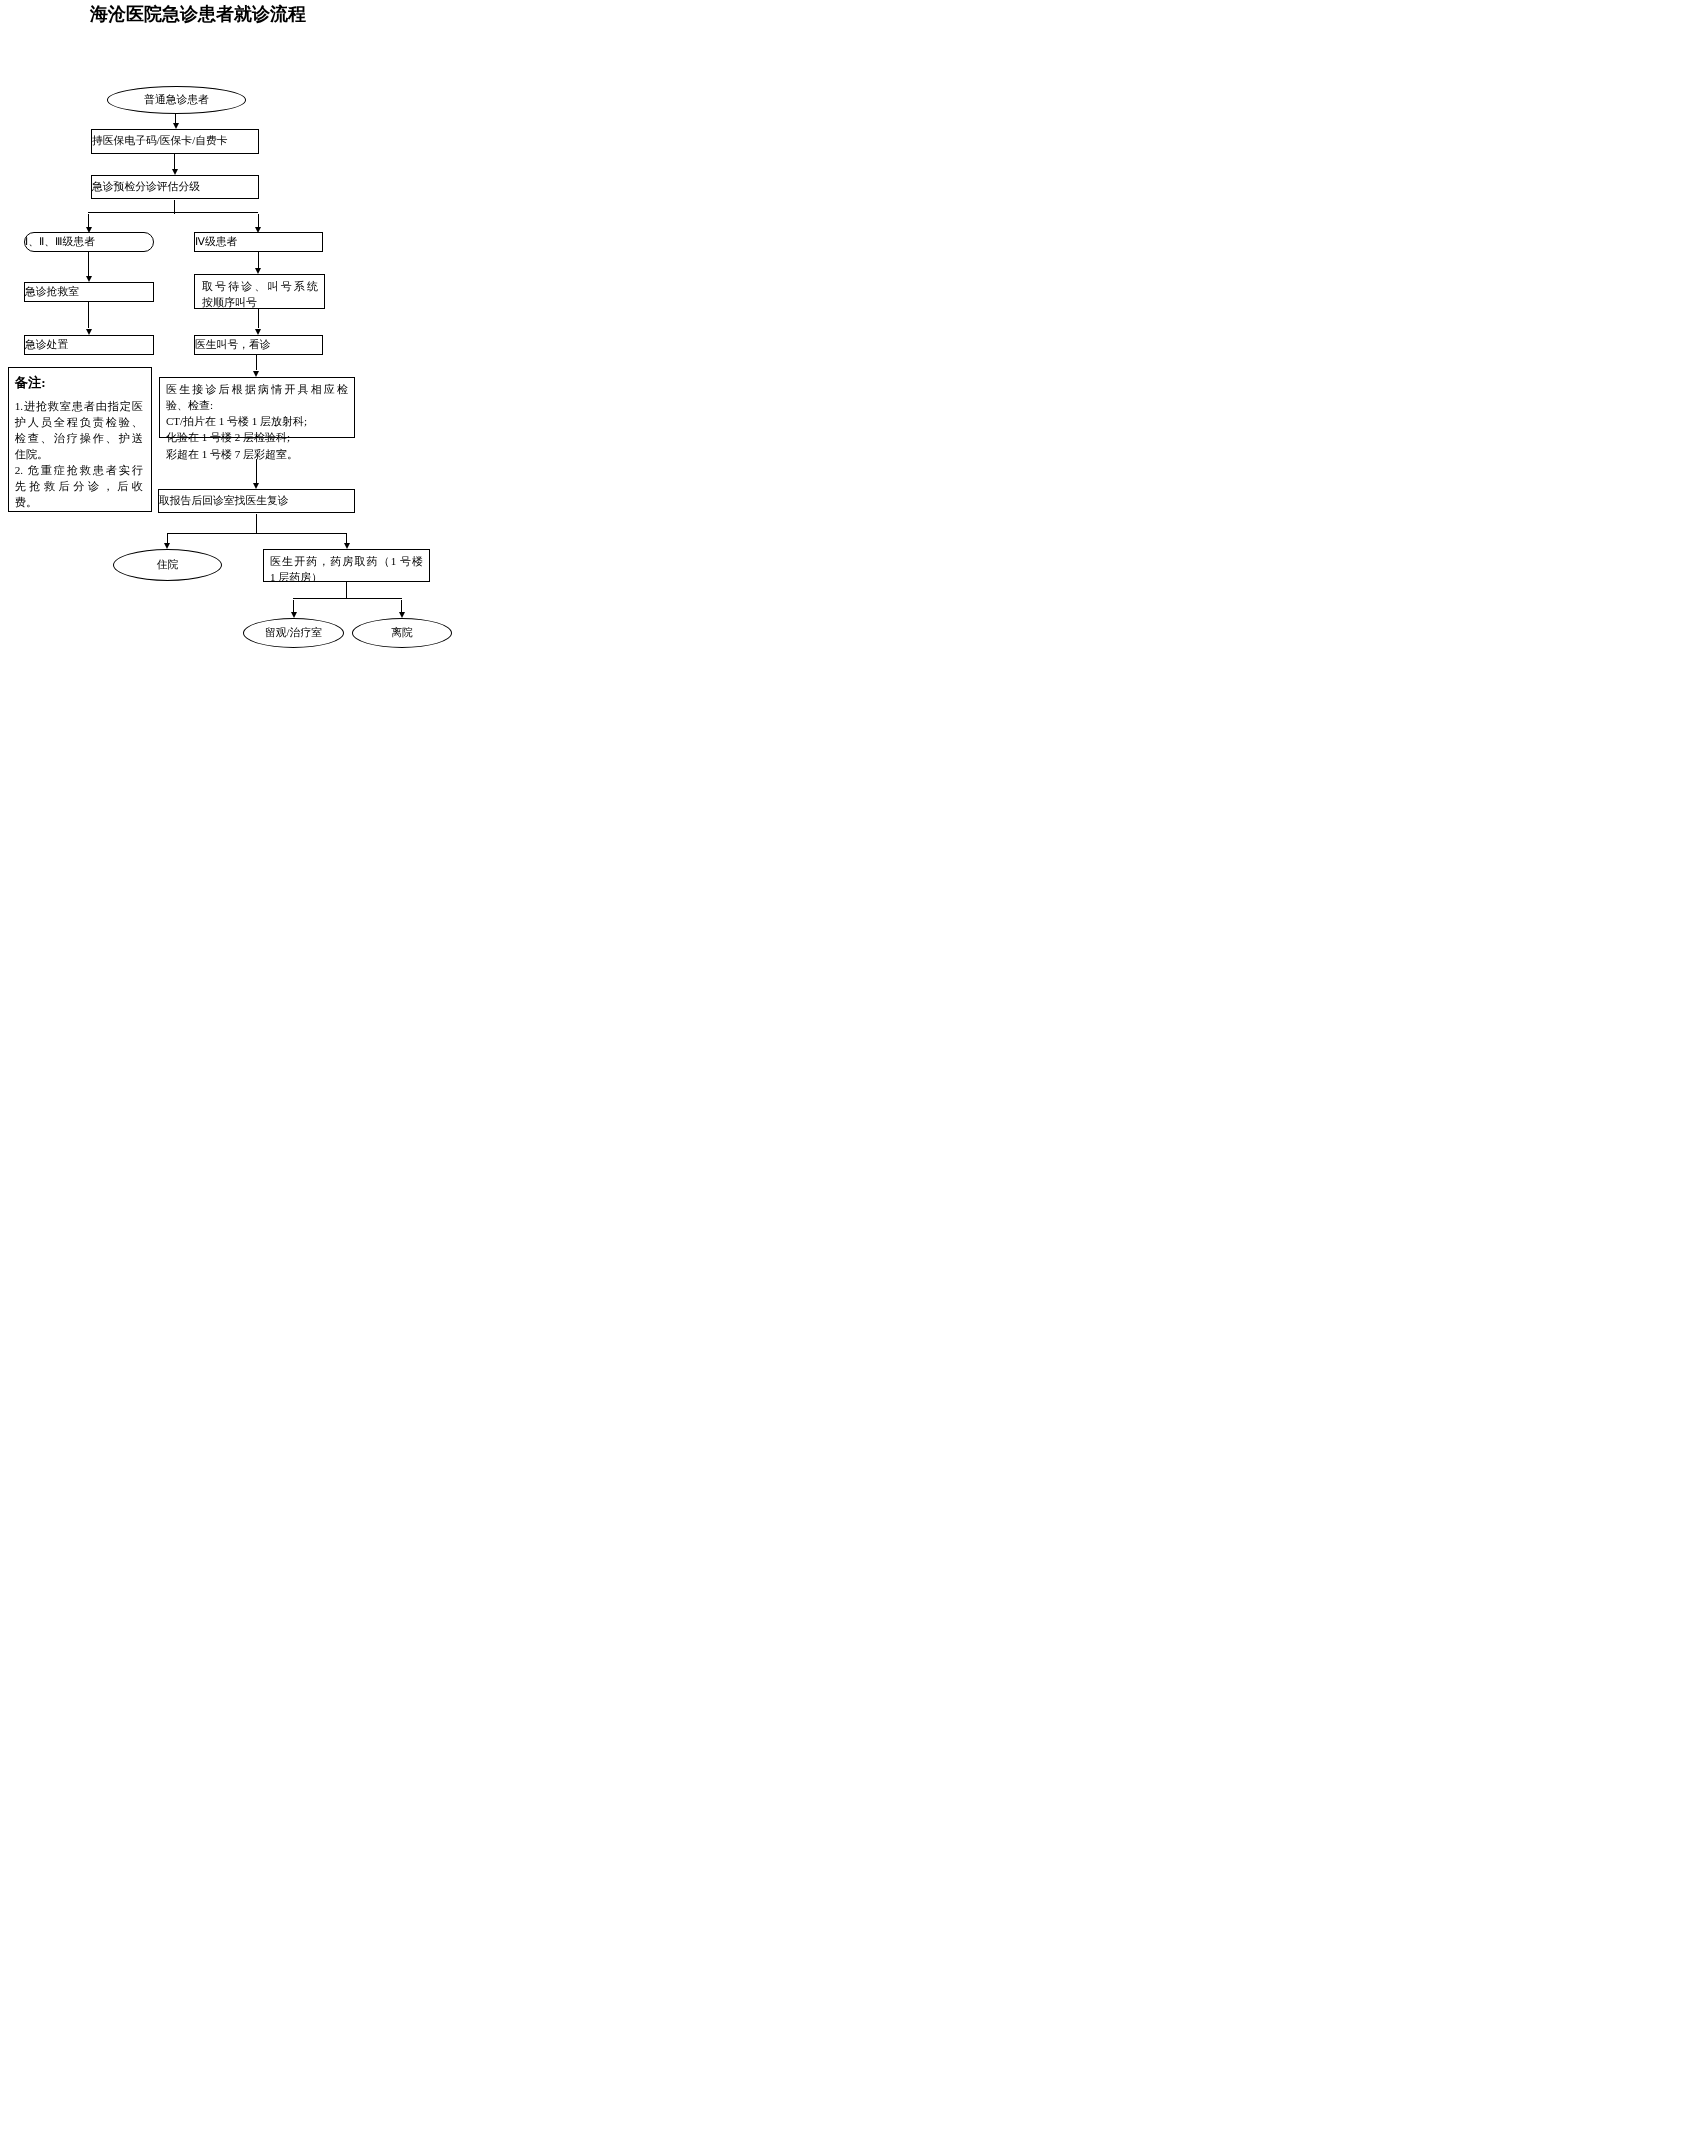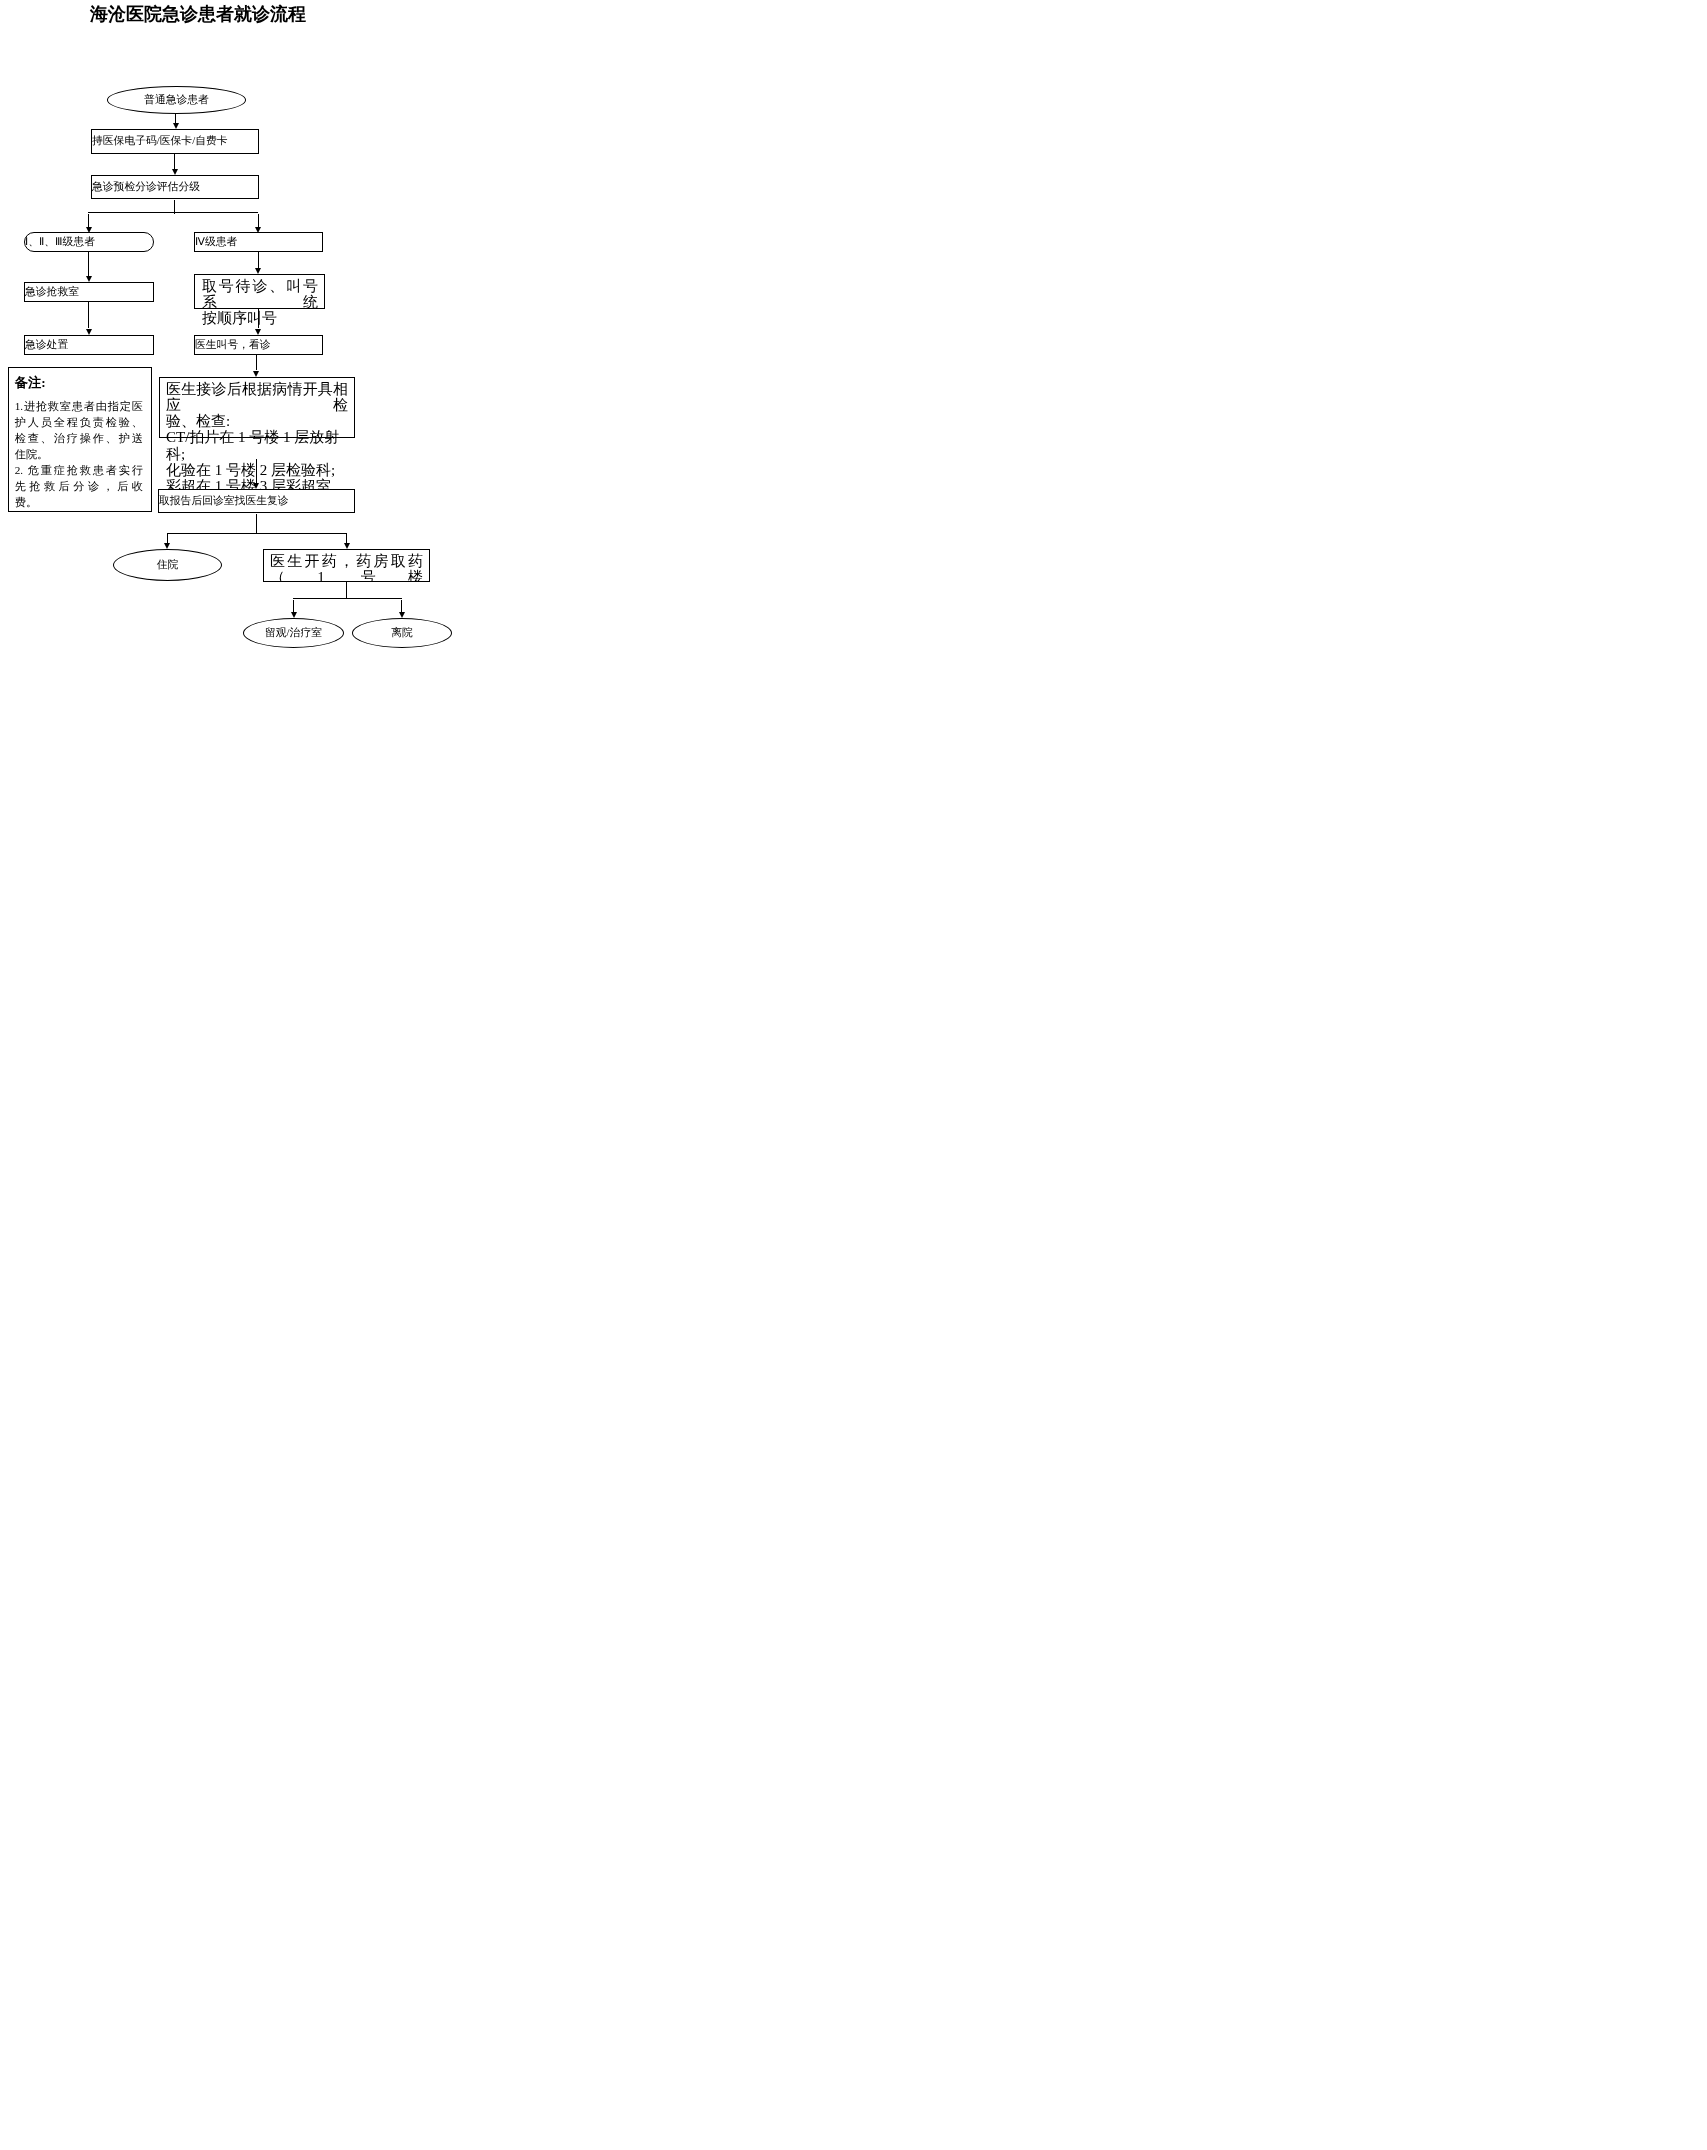--- a/index.html
+++ b/index.html
@@ -10,21 +10,21 @@
   .box{position:absolute;box-sizing:border-box;border:1.3px solid #000;background:#fff;
        display:flex;align-items:center;justify-content:flex-start;font-size:10.8px;white-space:nowrap;}
   .box.multiline{display:block;white-space:normal;}
   .ellipse{position:absolute;box-sizing:border-box;border:1.7px solid #000;border-radius:50%;
        background:#fff;display:flex;align-items:center;justify-content:center;
        font-size:10.8px;white-space:nowrap;}
   .vline{position:absolute;width:0.9px;background:#000;}
   .hline{position:absolute;height:1.3px;background:#000;}
   .ahead{position:absolute;width:0;height:0;border-left:3px solid transparent;
          border-right:3px solid transparent;border-top:6px solid #000;}
-  .line{font-size:15px;line-height:16.3px;}
+  .line{font-size:11px;line-height:16.3px;}
   .stretch{text-align:justify;text-align-last:justify;}
   .note{box-sizing:border-box;position:absolute;border:1.3px solid #000;background:#fff;
         padding:5.2px 7.7px 0 6px;}
   .note-heading{font-size:13.3px;font-weight:bold;margin:0.9px 0 6px 0;}
   .note-line{font-size:11.2px;line-height:16px;}
   .clip{overflow:hidden;}
 </style>
 </head>
 <body>
 
@@ -105,21 +105,21 @@
   </div>
 
   <div class="vline" style="left:256px;top:354px;height:16.3px;"></div>
   <div class="ahead" style="left:253px;top:371px;"></div>
 
   <div class="box multiline" style="left:159px;top:377px;width:196px;height:61px;padding:2.6px 6px 0 6px;">
     <div class="line stretch">医生接诊后根据病情开具相应检</div>
     <div class="line">验、检查:</div>
     <div class="line">CT/拍片在 1 号楼 1 层放射科;</div>
     <div class="line">化验在 1 号楼 2 层检验科;</div>
-    <div class="line">彩超在 1 号楼 3 层彩超室。</div>
+    <div class="line">彩超在 1 号楼 7 层彩超室。</div>
   </div>
 
   <div class="vline" style="left:256px;top:459px;height:24px;"></div>
   <div class="ahead" style="left:253px;top:483px;"></div>
 
   <div class="box" style="left:158px;top:489px;width:197px;height:24px;">
     <span>取报告后回诊室找医生复诊</span>
   </div>
 
   <div class="vline" style="left:256px;top:514px;height:20px;"></div>

